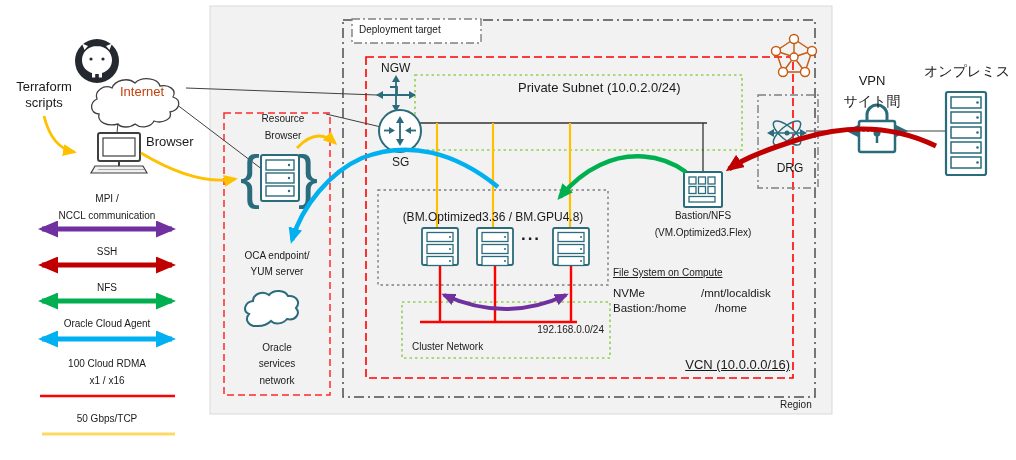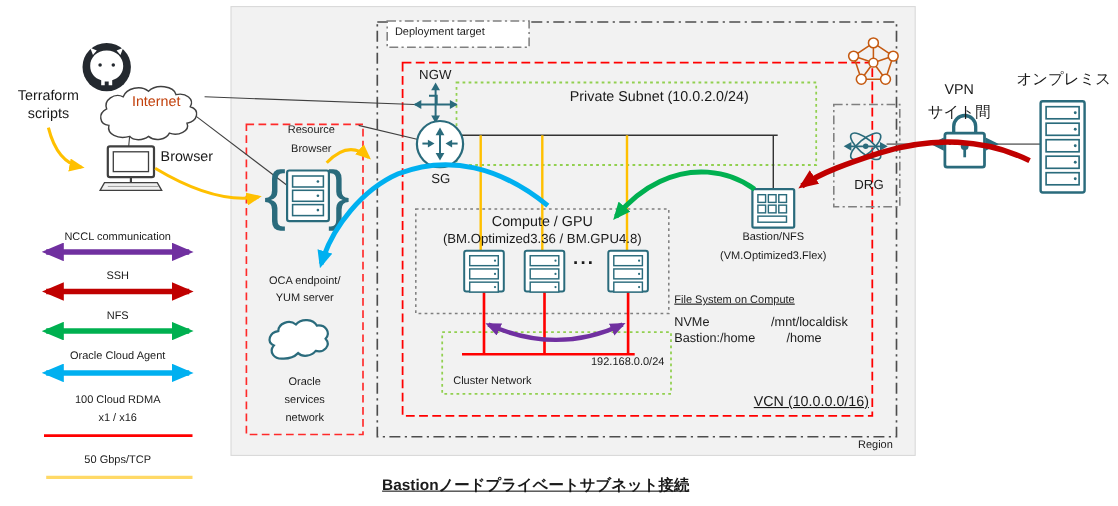--- a/index.html
+++ b/index.html
@@ -290,21 +290,20 @@
 <div class="t c" style="left:221px;top:266px;width:112px;">YUM server</div>
 <div class="t c" style="left:224px;top:342px;width:106px;">Oracle</div>
 <div class="t c" style="left:224px;top:358px;width:106px;">services</div>
 <div class="t c" style="left:224px;top:375px;width:106px;">network</div>
 
 <div class="t" style="left:359px;top:24px;">Deployment target</div>
 <div class="t s12" style="left:381px;top:61px;">NGW</div>
 <div class="t s12" style="left:392px;top:155px;">SG</div>
 <div class="t s13" style="left:518px;top:80px;">Private Subnet (10.0.2.0/24)</div>
 
-<div class="t c s13" style="left:380px;top:193px;width:226px;">Compute / GPU</div>
 <div class="t c s12" style="left:380px;top:210px;width:226px;">(BM.Optimized3.36 / BM.GPU4.8)</div>
 <div class="t c ell" style="left:513px;top:224px;width:36px;">...</div>
 <div class="t" style="left:468px;top:324px;width:136px;text-align:right;">192.168.0.0/24</div>
 <div class="t" style="left:412px;top:341px;">Cluster Network</div>
 
 <div class="t c" style="left:628px;top:210px;width:150px;">Bastion/NFS</div>
 <div class="t c" style="left:628px;top:227px;width:150px;">(VM.Optimized3.Flex)</div>
 <div class="t fsrow" style="left:613px;top:286px;">
   <span class="dev">NVMe</span>
   <span>/mnt/localdisk</span>
@@ -316,23 +315,23 @@
 </div>
 
 <div class="t s13" style="left:620px;top:357px;width:170px;text-align:right;text-decoration:underline;">VCN (10.0.0.0/16)</div>
 <div class="t" style="left:780px;top:399px;">Region</div>
 <div class="t c s12" style="left:768px;top:161px;width:44px;">DRG</div>
 
 <div class="t c s14" style="left:836px;top:53px;width:72px;margin-top:40px;">サイト間</div>
 <div class="t c s13" style="left:836px;top:73px;width:72px;">VPN</div>
 <div class="t c s14" style="left:922px;top:63px;width:90px;">オンプレミス</div>
 
+<div class="t c" style="left:20px;top:193px;width:174px;">MPI /</div>
 <div class="t c" style="left:20px;top:246px;width:174px;">SSH</div>
 <div class="t c" style="left:20px;top:210px;width:174px;">NCCL communication</div>
 <div class="t c" style="left:20px;top:282px;width:174px;">NFS</div>
 <div class="t c" style="left:20px;top:318px;width:174px;">Oracle Cloud Agent</div>
 <div class="t c" style="left:20px;top:358px;width:174px;">100 Cloud RDMA</div>
 <div class="t c" style="left:20px;top:375px;width:174px;">x1 / x16</div>
 <div class="t c" style="left:20px;top:413px;width:174px;">50 Gbps/TCP</div>
 
-<div class="t c s14 b u" style="left:277px;top:432px;width:420px;">Bastionノードプライベートサブネット接続</div>
 
 </div>
 
 </body></html>

